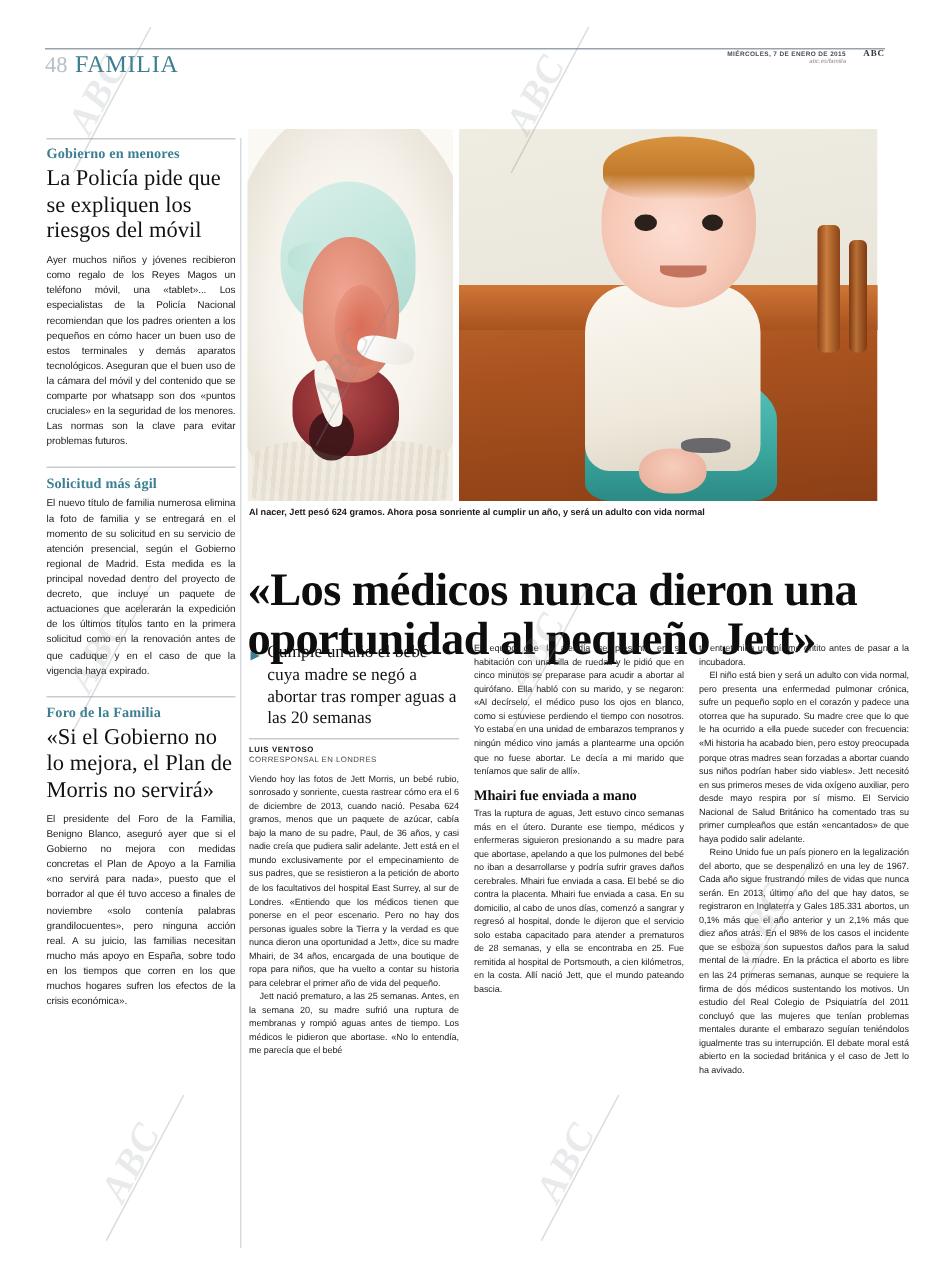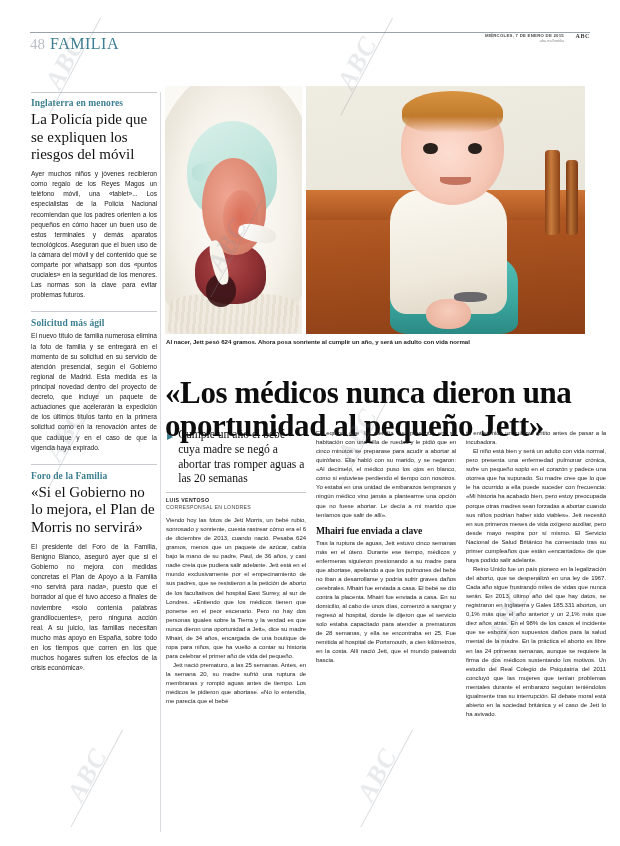--- a/index.html
+++ b/index.html
@@ -490,21 +490,21 @@
       <div class="date-line">MIÉRCOLES, 7 DE ENERO DE 2015</div>
       <div class="date-url">abc.es/familia</div>
     </div>
     <div class="abc-logo">ABC</div>
   </div>
 
   <div class="sidebar">
     <div class="sb-divider-top"></div>
 
     <div>
-      <div class="sb-kicker">Inglaterra en menores</div>
+      <div class="sb-kicker">Gobierno en menores</div>
       <div class="sb-head">La Policía pide que se expliquen los riesgos del móvil</div>
       <div class="sb-body">Ayer muchos niños y jóvenes recibieron como regalo de los Reyes Magos un teléfono móvil, una «tablet»... Los especialistas de la Policía Nacional recomiendan que los padres orienten a los pequeños en cómo hacer un buen uso de estos terminales y demás aparatos tecnológicos. Aseguran que el buen uso de la cámara del móvil y del contenido que se comparte por whatsapp son dos «puntos cruciales» en la seguridad de los menores. Las normas son la clave para evitar problemas futuros.</div>
     </div>
 
     <div class="sb-rule"></div>
 
     <div>
       <div class="sb-kicker">Solicitud más ágil</div>
       <div class="sb-body">El nuevo título de familia numerosa elimina la foto de familia y se entregará en el momento de su solicitud en su servicio de atención presencial, según el Gobierno regional de Madrid. Esta medida es la principal novedad dentro del proyecto de decreto, que incluye un paquete de actuaciones que acelerarán la expedición de los últimos títulos tanto en la primera solicitud como en la renovación antes de que caduque y en el caso de que la vigencia haya expirado.</div>
     </div>
@@ -567,21 +567,21 @@
     <div class="by-role">CORRESPONSAL EN LONDRES</div>
   </div>
 
   <div class="col col1">
     <p class="first">Viendo hoy las fotos de Jett Morris, un bebé rubio, sonrosado y sonriente, cuesta rastrear cómo era el 6 de diciembre de 2013, cuando nació. Pesaba 624 gramos, menos que un paquete de azúcar, cabía bajo la mano de su padre, Paul, de 36 años, y casi nadie creía que pudiera salir adelante. Jett está en el mundo exclusivamente por el empecinamiento de sus padres, que se resistieron a la petición de aborto de los facultativos del hospital East Surrey, al sur de Londres. «Entiendo que los médicos tienen que ponerse en el peor escenario. Pero no hay dos personas iguales sobre la Tierra y la verdad es que nunca dieron una oportunidad a Jett», dice su madre Mhairi, de 34 años, encargada de una boutique de ropa para niños, que ha vuelto a contar su historia para celebrar el primer año de vida del pequeño.</p>
     <p>Jett nació prematuro, a las 25 semanas. Antes, en la semana 20, su madre sufrió una ruptura de membranas y rompió aguas antes de tiempo. Los médicos le pidieron que abortase. «No lo entendía, me parecía que el bebé</p>
   </div>
 
   <div class="col col2">
     <p class="first">El equipo que la atendía se presentó en su habitación con una silla de ruedas y le pidió que en cinco minutos se preparase para acudir a abortar al quirófano. Ella habló con su marido, y se negaron: «Al decírselo, el médico puso los ojos en blanco, como si estuviese perdiendo el tiempo con nosotros. Yo estaba en una unidad de embarazos tempranos y ningún médico vino jamás a plantearme una opción que no fuese abortar. Le decía a mi marido que teníamos que salir de allí».</p>
-    <div class="subhead">Mhairi fue enviada a clave</div>
+    <div class="subhead">Mhairi fue enviada a mano</div>
     <p class="first">Tras la ruptura de aguas, Jett estuvo cinco semanas más en el útero. Durante ese tiempo, médicos y enfermeras siguieron presionando a su madre para que abortase, apelando a que los pulmones del bebé no iban a desarrollarse y podría sufrir graves daños cerebrales. Mhairi fue enviada a casa. El bebé se dio contra la placenta. Mhairi fue enviada a casa. En su domicilio, al cabo de unos días, comenzó a sangrar y regresó al hospital, donde le dijeron que el servicio solo estaba capacitado para atender a prematuros de 28 semanas, y ella se encontraba en 25. Fue remitida al hospital de Portsmouth, a cien kilómetros, en la costa. Allí nació Jett, que el mundo pateando bascia.</p>
   </div>
 
   <div class="col col3">
     <p class="first">ta entretenida un mínimo gritito antes de pasar a la incubadora.</p>
     <p>El niño está bien y será un adulto con vida normal, pero presenta una enfermedad pulmonar crónica, sufre un pequeño soplo en el corazón y padece una otorrea que ha supurado. Su madre cree que lo que le ha ocurrido a ella puede suceder con frecuencia: «Mi historia ha acabado bien, pero estoy preocupada porque otras madres sean forzadas a abortar cuando sus niños podrían haber sido viables». Jett necesitó en sus primeros meses de vida oxígeno auxiliar, pero desde mayo respira por sí mismo. El Servicio Nacional de Salud Británico ha comentado tras su primer cumpleaños que están «encantados» de que haya podido salir adelante.</p>
     <p>Reino Unido fue un país pionero en la legalización del aborto, que se despenalizó en una ley de 1967. Cada año sigue frustrando miles de vidas que nunca serán. En 2013, último año del que hay datos, se registraron en Inglaterra y Gales 185.331 abortos, un 0,1% más que el año anterior y un 2,1% más que diez años atrás. En el 98% de los casos el incidente que se esboza son supuestos daños para la salud mental de la madre. En la práctica el aborto es libre en las 24 primeras semanas, aunque se requiere la firma de dos médicos sustentando los motivos. Un estudio del Real Colegio de Psiquiatría del 2011 concluyó que las mujeres que tenían problemas mentales durante el embarazo seguían teniéndolos igualmente tras su interrupción. El debate moral está abierto en la sociedad británica y el caso de Jett lo ha avivado.</p>
   </div>
 
 

